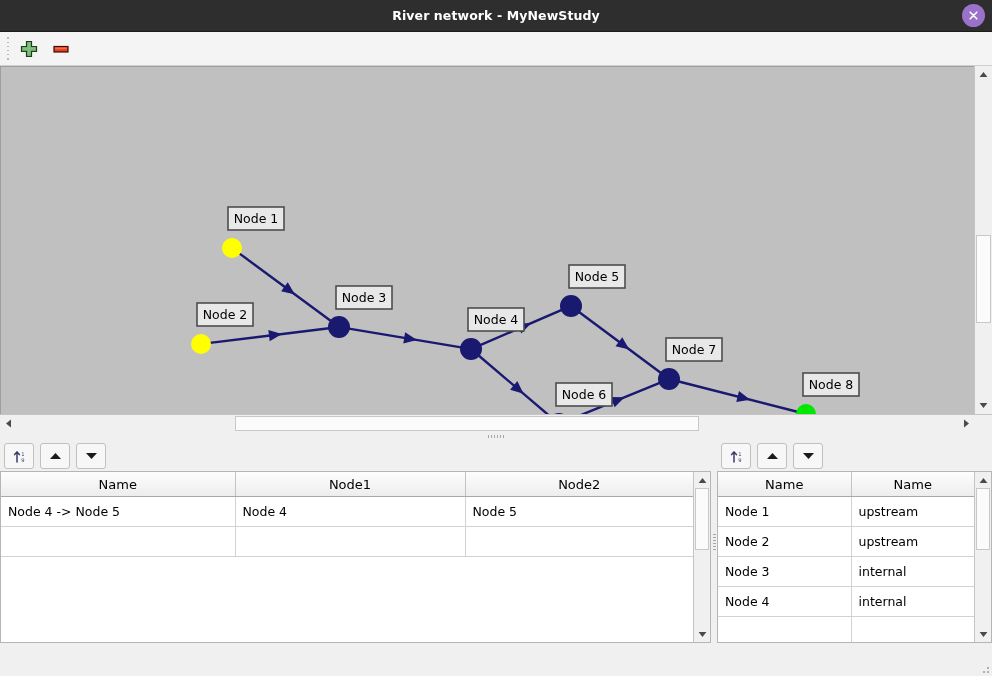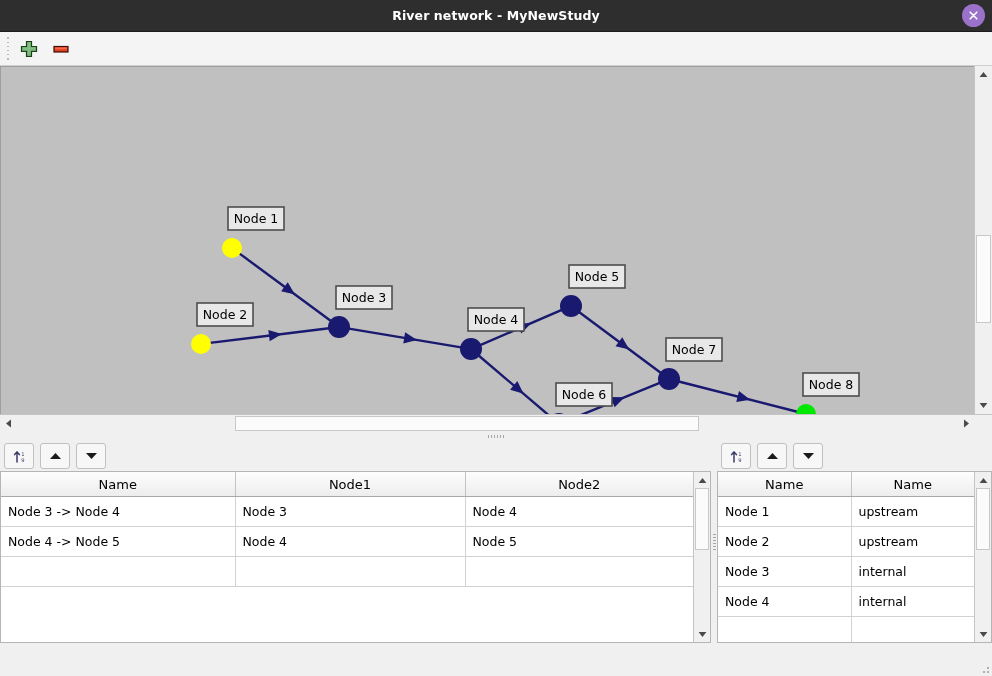--- a/index.html
+++ b/index.html
@@ -298,25 +298,20 @@
               </colgroup>
             <thead>
                 <tr>
                   <th>Name</th>
                   <th>Node1</th>
                   <th>Node2</th>
                 </tr>
               </thead>
             <tbody>
                 <tr>
-                  <td>Node 3 -&gt; Node 4</td>
-                  <td>Node 3</td>
-                  <td>Node 4</td>
-                </tr>
-                <tr>
                   <td>Node 4 -&gt; Node 5</td>
                   <td>Node 4</td>
                   <td>Node 5</td>
                 </tr>
                 <tr>
                   <td></td>
                   <td></td>
                   <td></td>
                 </tr>
               </tbody>

